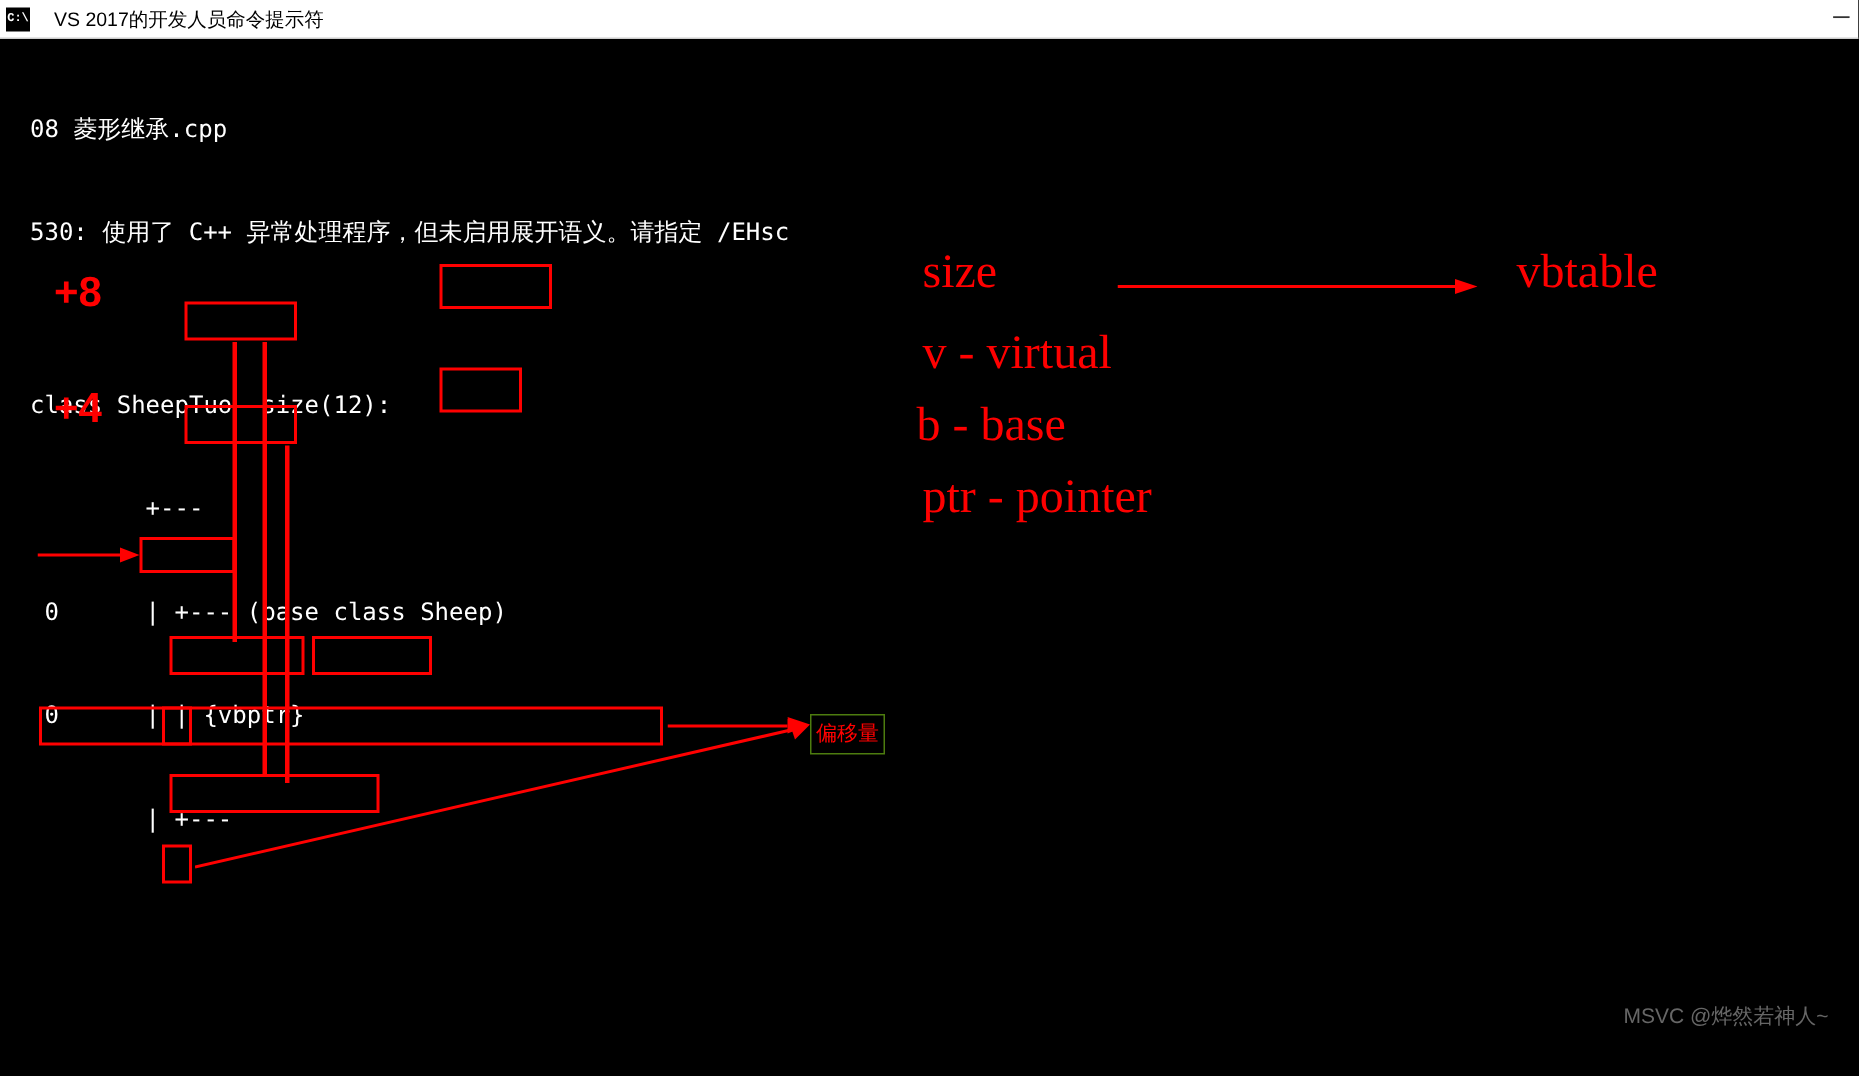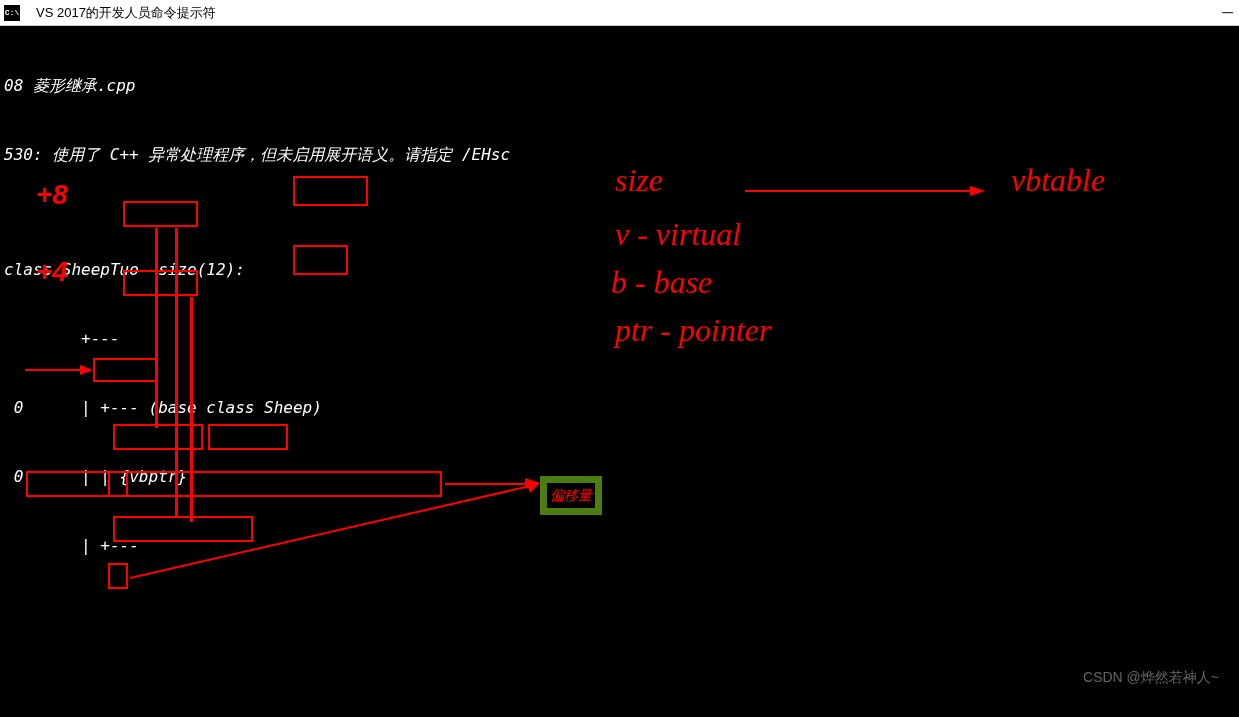--- a/index.html
+++ b/index.html
@@ -47,26 +47,25 @@
       right: 6px;
       top: 2px;
       font-size: 18px;
       color: #333;
     }
     .terminal {
       background: #000;
       color: #fff;
       font-size: 16px;
       line-height: 23px;
-      padding: 2px 4px;
+      padding: 2px 20px;
       white-space: pre;
       font-family: 'Consolas', 'SimSun', monospace;
       position: relative;
       height: calc(100% - 26px);
-      font-style: italic;
     }
     .terminal-line {
       white-space: pre;
     }
     .annotation {
       position: absolute;
       color: #ff0000;
       font-family: 'SimSun', 'Times New Roman', serif;
       z-index: 10;
     }
@@ -79,21 +78,21 @@
       font-size: 32px;
       font-weight: normal;
     }
     .red-text-annotation {
       font-size: 28px;
       font-weight: bold;
       font-family: 'Arial', sans-serif;
     }
     .red-text-small {
       font-size: 14px;
-      border: 7px solid #4d7c0f;
+      border: 1px solid #4d7c0f;
       padding: 1px 3px;
     }
     .arrow-svg {
       position: absolute;
       z-index: 8;
     }
     .red-line {
       position: absolute;
       background: #ff0000;
       z-index: 6;
@@ -194,13 +193,13 @@
     <polygon points="395,0 410,5 400,15" fill="#ff0000"></polygon>
   </svg>
 
   
   <div class="red-line" style="left:155px; top:202px; width:3px; height:200px;"></div>
   <div class="red-line" style="left:175px; top:202px; width:3px; height:290px;"></div>
   <div class="red-line" style="left:190px; top:271px; width:3px; height:225px;"></div>
 
 </div>
 
-<div class="watermark">CSDN @烨然若神人~</div>
+<div class="watermark">MSVC @烨然若神人~</div>
 
 </body></html>

